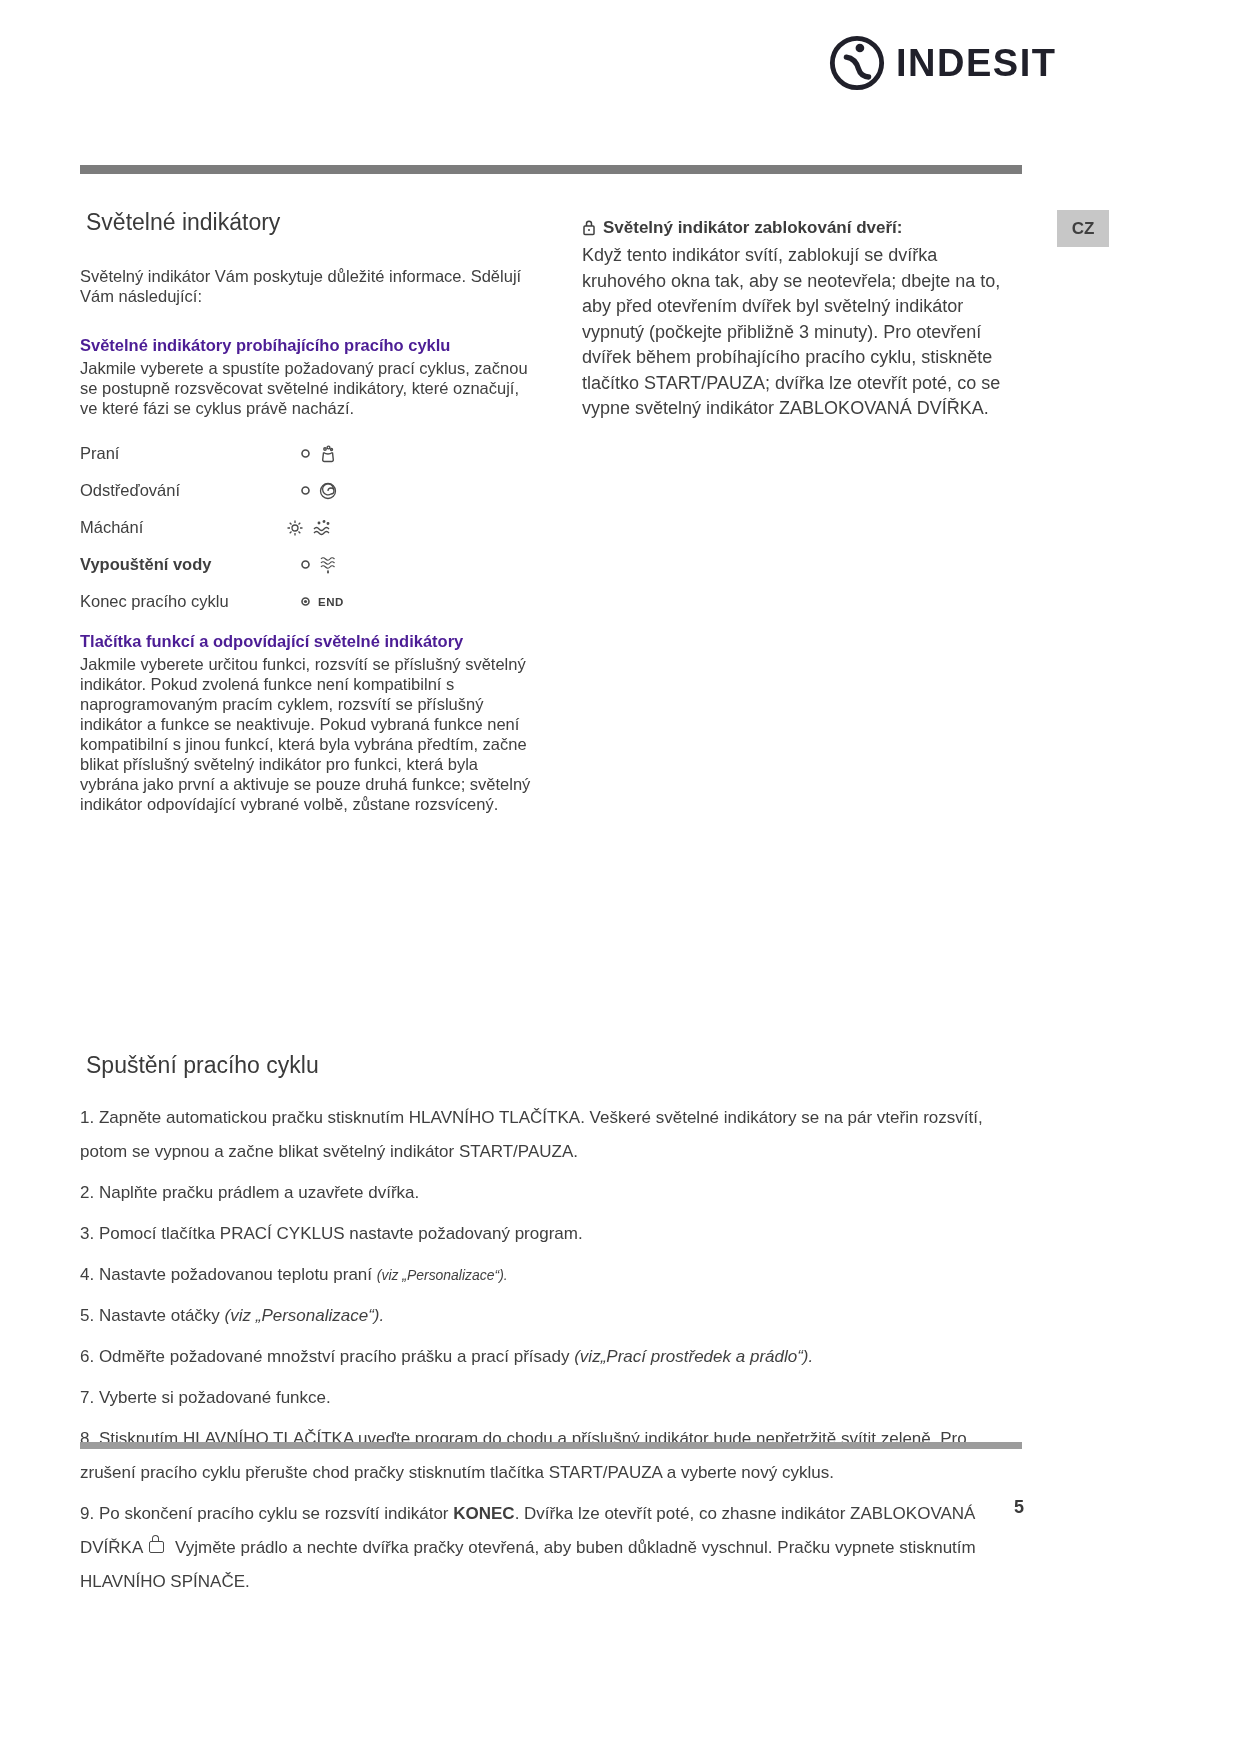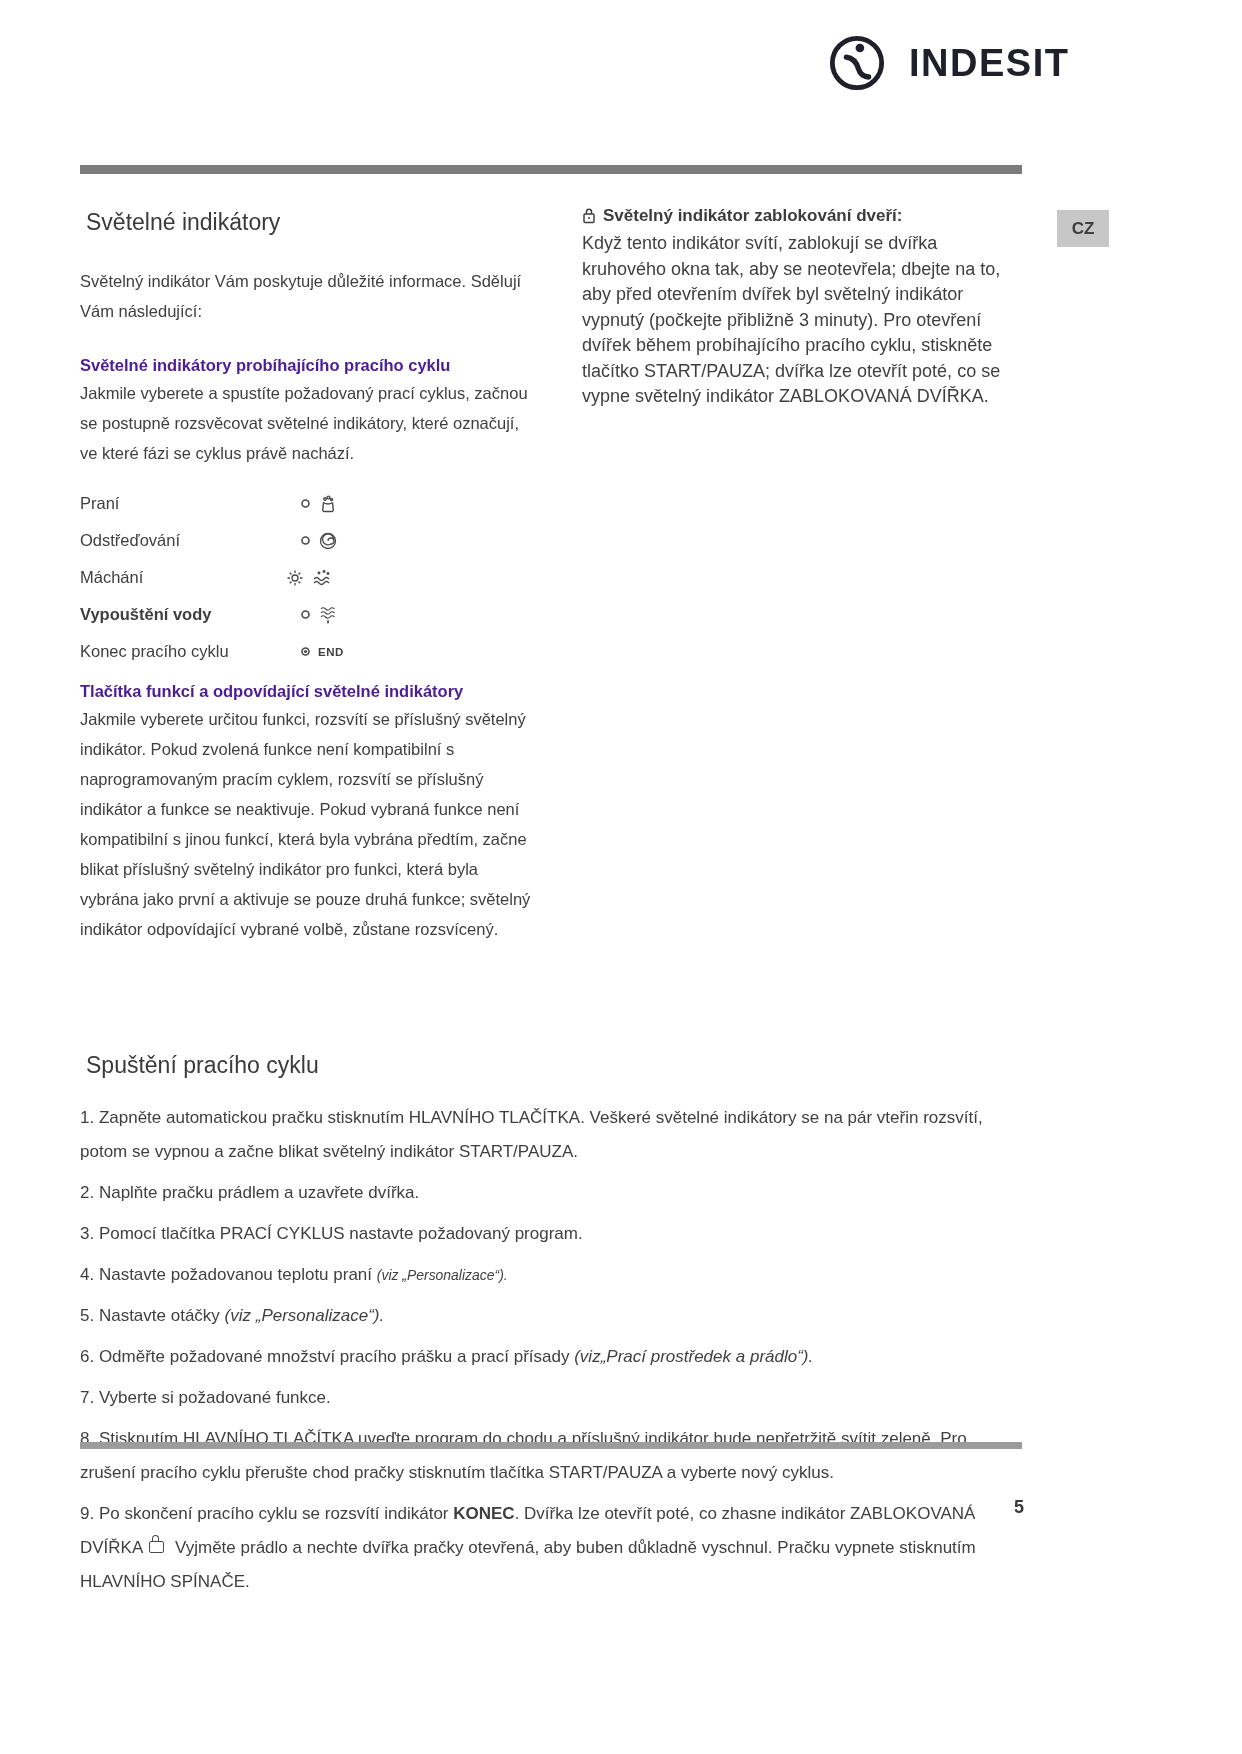--- a/index.html
+++ b/index.html
@@ -1,47 +1,47 @@
 <!DOCTYPE html>
 <html><head>
 <meta charset="utf-8">
 <style>
   html,body{margin:0;padding:0;background:#ffffff;}
   .page{
     position:relative;width:1242px;height:1754px;background:#ffffff;overflow:hidden;
     font-family:"Liberation Sans", sans-serif;color:#3f3f3f;
   }
   
-  .logo{position:absolute;top:34px;left:828px;display:flex;align-items:center;gap:23px;}
+  .logo{position:absolute;top:34px;left:828px;display:flex;align-items:center;gap:10px;}
   .logo-mark{width:58px;height:58px;}
   .logo-text{font-size:38px;font-weight:bold;color:#20202a;letter-spacing:1.5px;}
   .rule-top{position:absolute;left:80px;top:165px;width:942px;height:9px;background:#7c7c7c;}
   .cz-tab{
     position:absolute;left:1057px;top:210px;width:52px;height:37px;background:#c7c7c7;
     display:flex;align-items:center;justify-content:center;font-size:17px;font-weight:bold;color:#3f3f3f;
   }
   
   .col-left{position:absolute;left:80px;top:203px;width:452px;}
   .col-right{position:absolute;left:582px;top:206px;width:442px;}
   .h-main{font-size:23px;font-weight:normal;color:#3a3a3a;margin:6px;}
   .col-left .h-main{margin-bottom:30px;}
   .h-sub{font-size:16.5px;font-weight:bold;margin:0 0 3px 0;color:#4c1d95;}
-  .body-text{font-size:16.5px;line-height:30px;margin:0;}
+  .body-text{font-size:16.5px;line-height:20px;margin:0;}
   .intro{margin-bottom:30px;}
   .cycle-body{margin-bottom:17px;}
   
   .ind-list{margin:8px 0 12px 0;}
   .ind-row{position:relative;height:37px;display:flex;align-items:center;}
   .ind-label{font-size:16.5px;}
   .ind-label.bold{font-weight:bold;}
   .icons{position:absolute;left:220px;display:flex;align-items:center;gap:7px;}
   .icons-wide{left:206px;}
   .end-text{font-size:11.5px;font-weight:bold;letter-spacing:.5px;color:#3f3f3f;}
   
-  .door-head{display:flex;align-items:flex-start;gap:7px;font-size:17px;font-weight:bold;margin:0 0 5px 0;color:#3c3c3c;}
+  .door-head{display:flex;align-items:flex-start;gap:7px;font-size:17px;font-weight:bold;margin:12px 0 5px 0;color:#3c3c3c;}
   .door-head svg{flex:0 0 auto;margin-top:1px;}
   .col-right .body-text{font-size:18px;line-height:25.5px;}
   
   .start-section{position:absolute;left:80px;top:1046px;width:946px;}
   .start-section .h-main{margin-bottom:22px;}
   .step{font-size:17px;line-height:34px;margin:0 0 7px 0;}
   
   .lock-inline{
     display:inline-block;width:13px;height:10px;border:1.6px solid #4a4a4a;border-radius:2px;
     position:relative;margin:0 6px;vertical-align:baseline;

